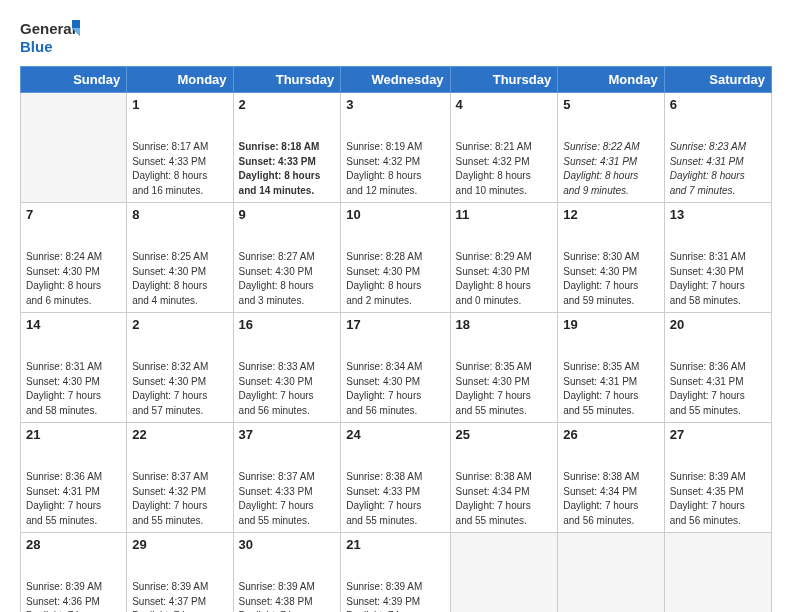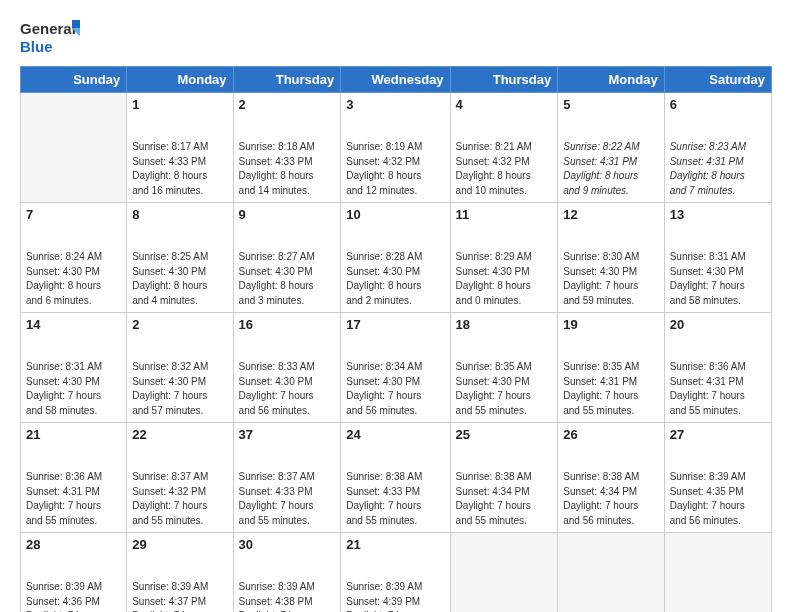--- a/index.html
+++ b/index.html
@@ -114,21 +114,21 @@
           <td class="empty"></td>
           <td>
             <div class="day-num">1</div>
             <div class="day-info" style="white-space: pre-line;">Sunrise: 8:17 AM
 Sunset: 4:33 PM
 Daylight: 8 hours
 and 16 minutes.</div>
           </td>
           <td>
             <div class="day-num">2</div>
-            <div class="day-info" style="white-space: pre-line;">Sunrise: 8:18 AM
+            <div class="day-info" style="white-space: pre-line; font-weight: bold;">Sunrise: 8:18 AM
 Sunset: 4:33 PM
 Daylight: 8 hours
 and 14 minutes.</div>
           </td>
           <td>
             <div class="day-num">3</div>
             <div class="day-info" style="white-space: pre-line;">Sunrise: 8:19 AM
 Sunset: 4:32 PM
 Daylight: 8 hours
 and 12 minutes.</div>

